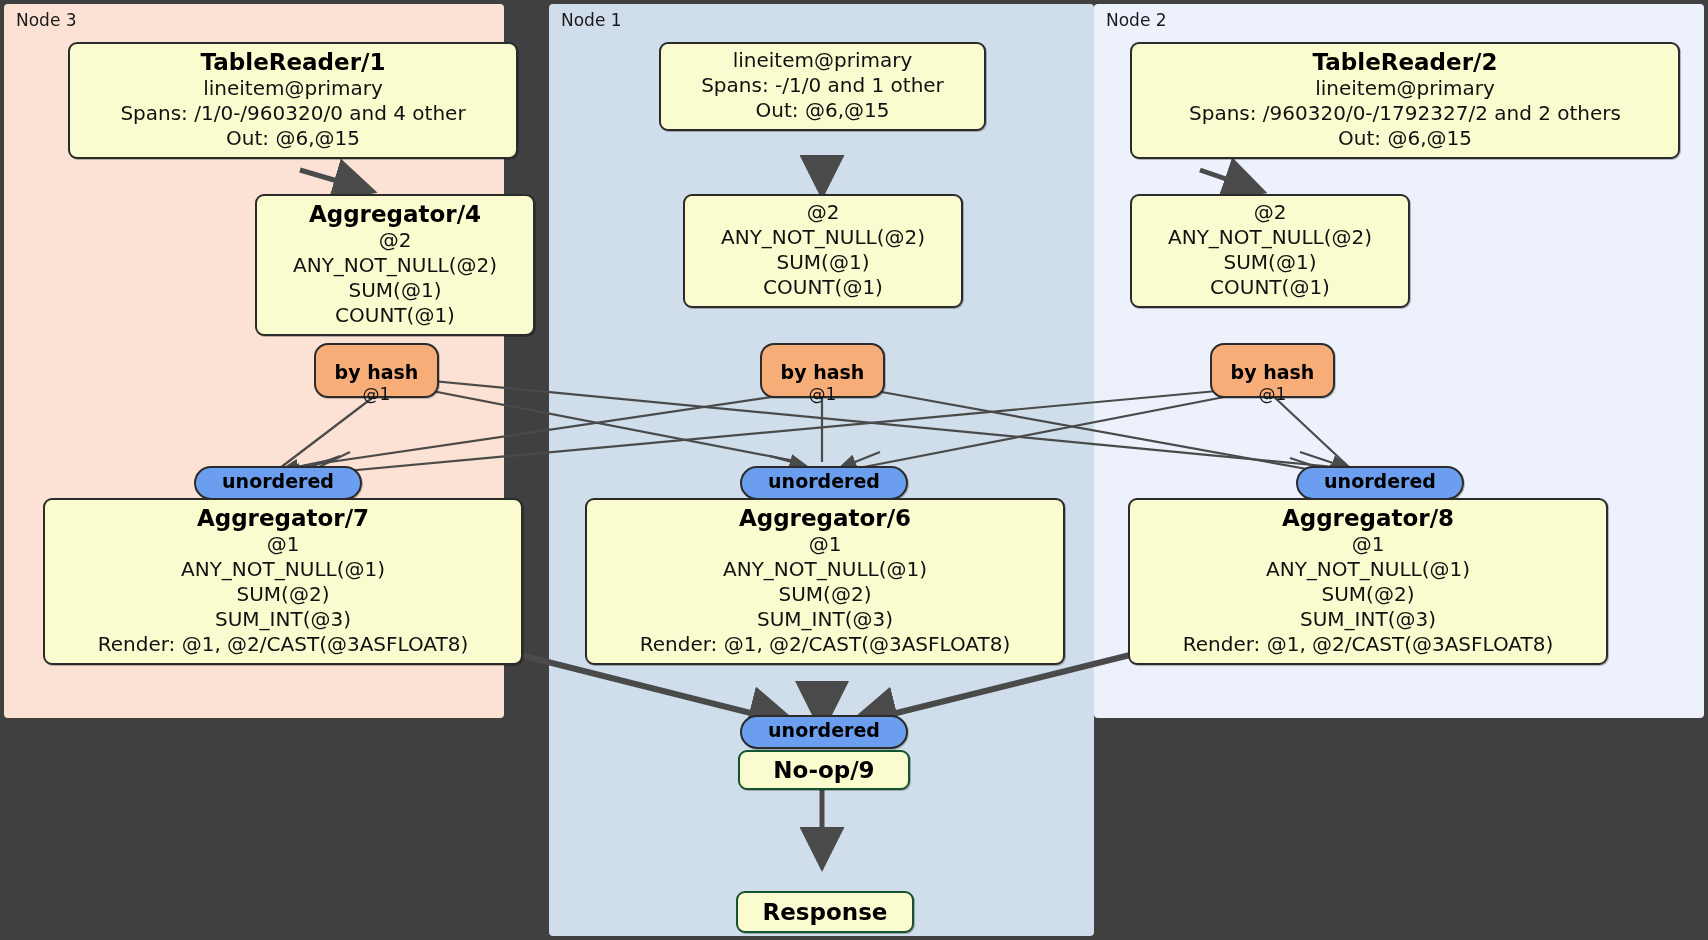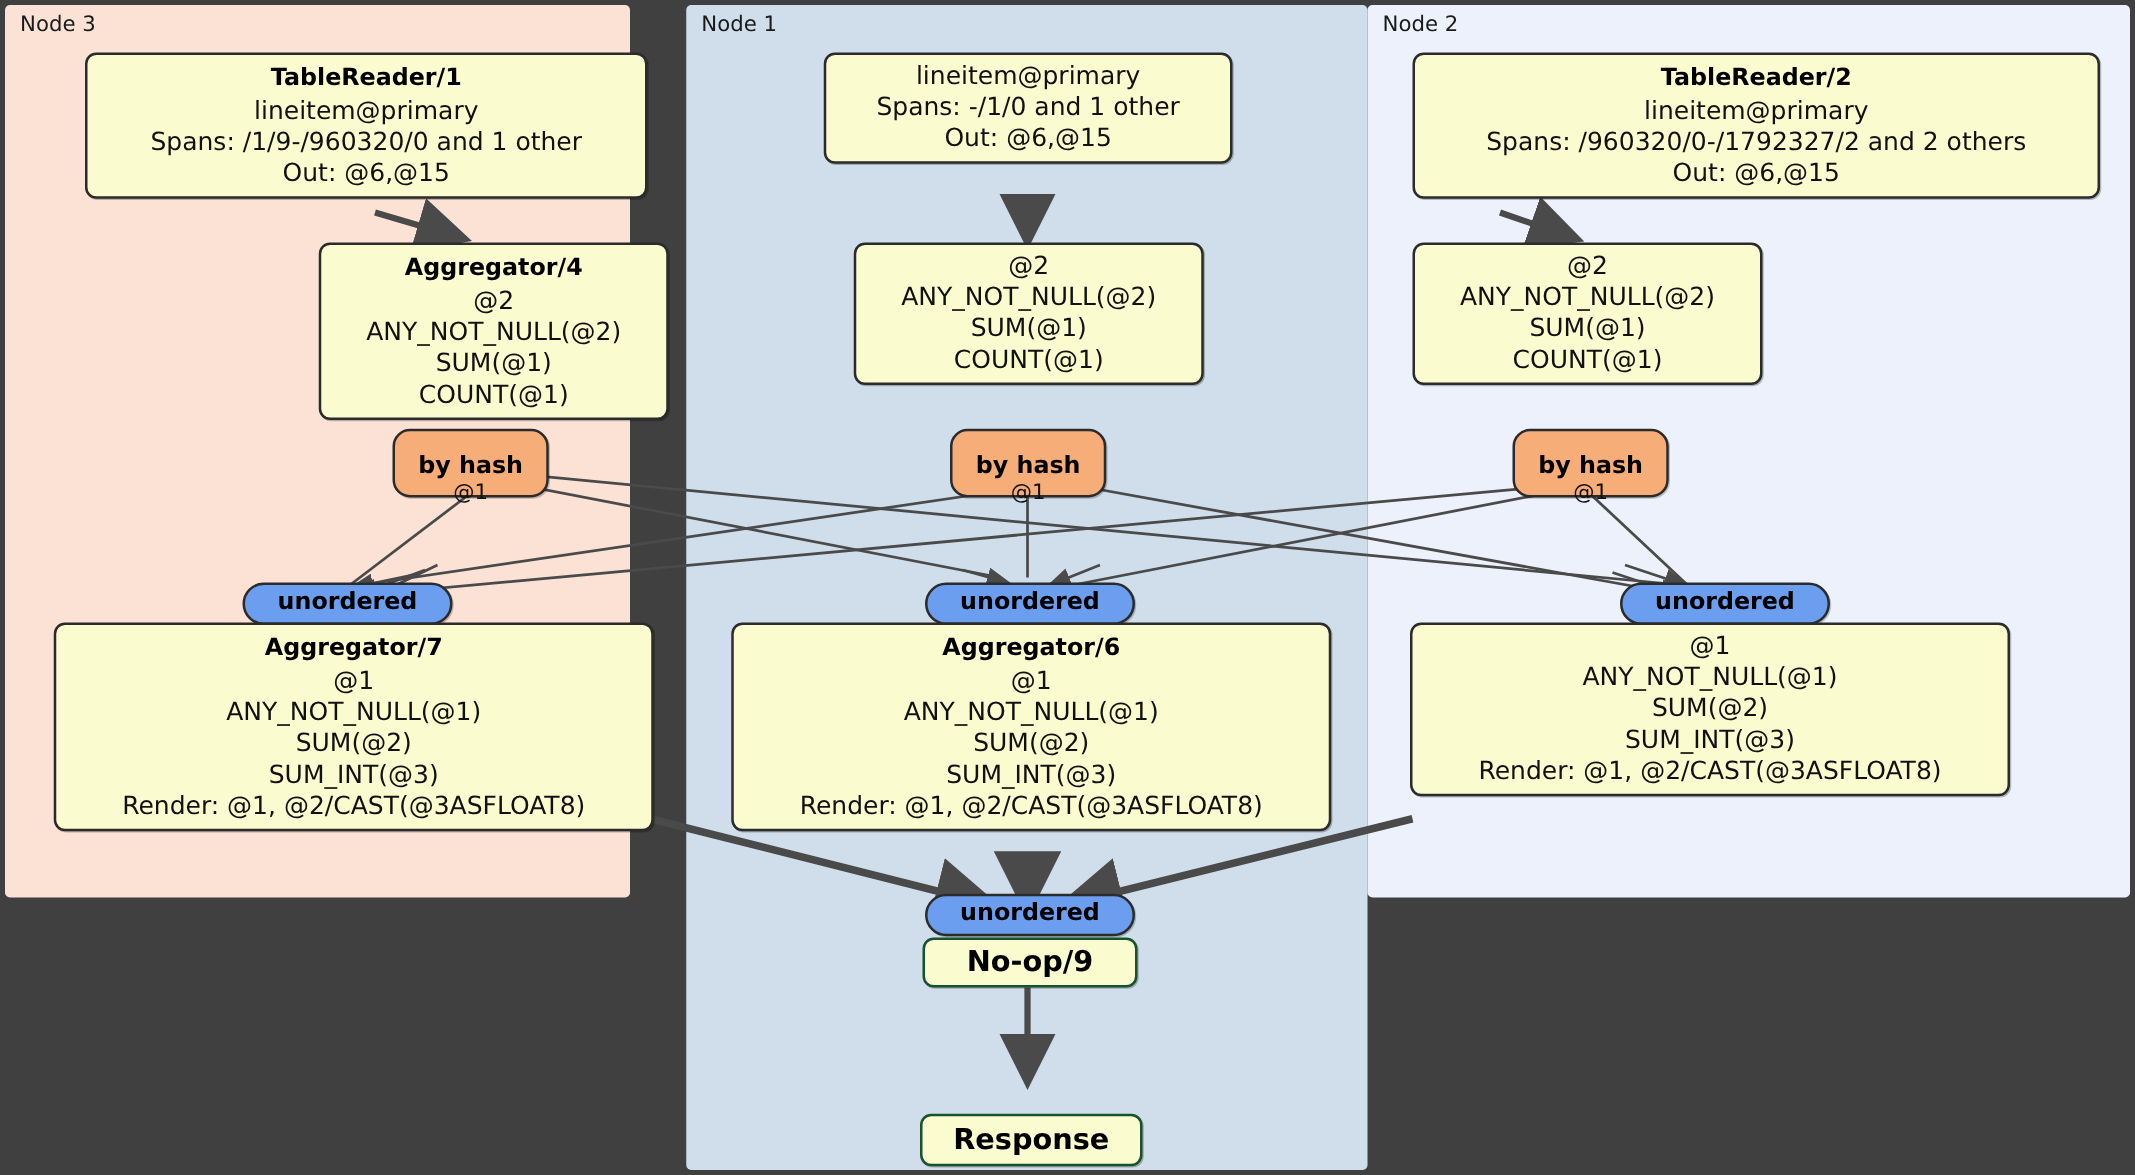--- a/index.html
+++ b/index.html
@@ -42,21 +42,21 @@
     background: #fbfbd0;
     border: 2px solid #2b2b2b;
     border-radius: 9px;
     box-sizing: border-box;
     text-align: center;
     padding: 4px 8px 6px 8px;
     box-shadow: 1px 1px 0 rgba(0,0,0,0.25);
   }
   .proc-title {
     font-weight: bold;
-    font-size: 19px;
+    font-size: 23px;
     line-height: 28px;
     color: #000;
     white-space: nowrap;
   }
   .proc-line {
     font-size: 20px;
     line-height: 25px;
     color: #111;
     white-space: nowrap;
   }
@@ -178,21 +178,21 @@
     </g>
 
     <g stroke="#4a4a4a" stroke-width="5" fill="none" marker-end="url(#arrowThick)">
       <path d="M822,790 L822,862"></path>
     </g>
   </svg>
 
   <div class="proc-box" style="left:68px; top:42px; width:450px;">
     <div class="proc-title">TableReader/1</div>
     <div class="proc-line">lineitem@primary</div>
-    <div class="proc-line">Spans: /1/9-/960320/0 and 1 other</div>
+    <div class="proc-line">Spans: /1/0-/960320/0 and 4 other</div>
     <div class="proc-line">Out: @6,@15</div>
   </div>
 
   <div class="proc-box" style="left:659px; top:42px; width:327px;">
     <div class="proc-line">lineitem@primary</div>
     <div class="proc-line">Spans: -/1/0 and 1 other</div>
     <div class="proc-line">Out: @6,@15</div>
   </div>
 
   <div class="proc-box" style="left:1130px; top:42px; width:550px;">
@@ -263,20 +263,21 @@
   <div class="proc-box" style="left:585px; top:498px; width:480px;">
     <div class="proc-title">Aggregator/6</div>
     <div class="proc-line">@1</div>
     <div class="proc-line">ANY_NOT_NULL(@1)</div>
     <div class="proc-line">SUM(@2)</div>
     <div class="proc-line">SUM_INT(@3)</div>
     <div class="proc-line">Render: @1, @2/CAST(@3ASFLOAT8)</div>
   </div>
 
   <div class="proc-box" style="left:1128px; top:498px; width:480px;">
+    <div class="proc-title">Aggregator/8</div>
     <div class="proc-line">@1</div>
     <div class="proc-line">ANY_NOT_NULL(@1)</div>
     <div class="proc-line">SUM(@2)</div>
     <div class="proc-line">SUM_INT(@3)</div>
     <div class="proc-line">Render: @1, @2/CAST(@3ASFLOAT8)</div>
   </div>
 
   <div class="pill pill-unordered" style="left:740px; top:715px; width:168px; height:34px;">
     <div class="pill-title">unordered</div>
   </div>

